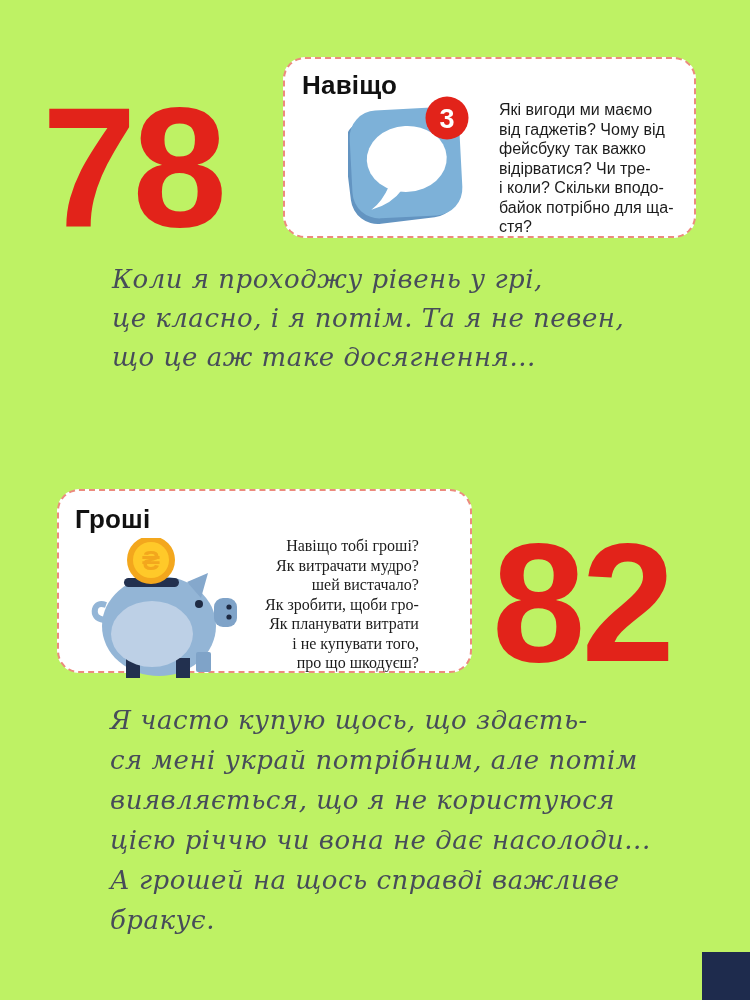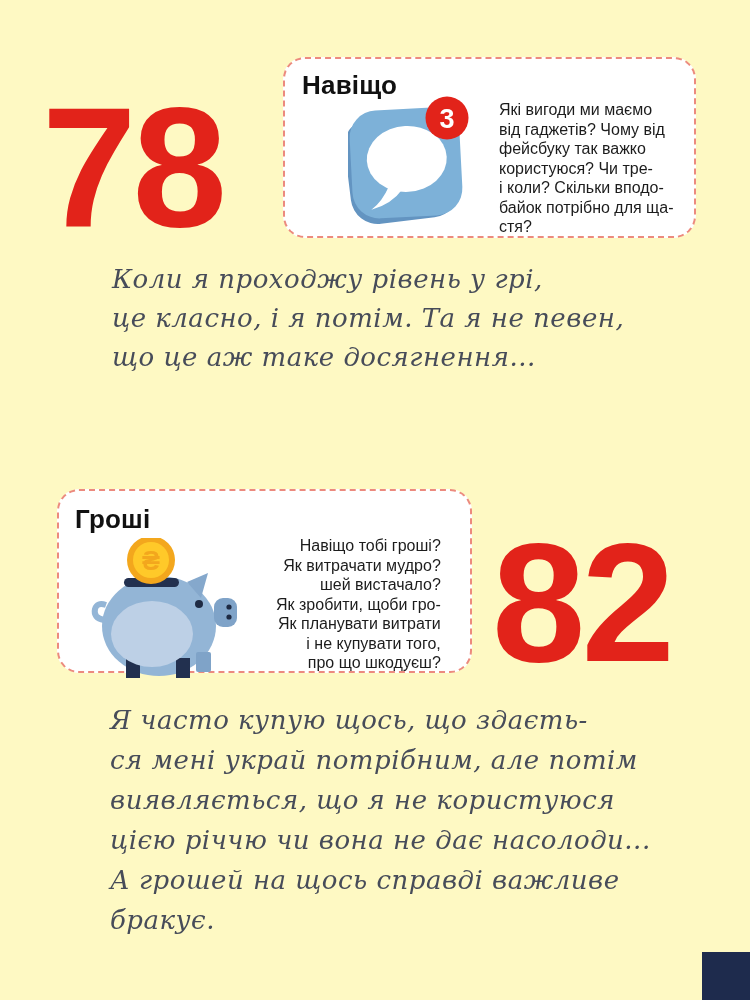--- a/index.html
+++ b/index.html
@@ -1,19 +1,19 @@
 <!DOCTYPE html>
 <html><head>
 <meta charset="utf-8">
 <style>
   html,body{margin:0;padding:0;background:#ffffff;}
   .page{
     position:relative;
     width:750px;height:1000px;
-    background:#fef9c3;
+    background:#bef264;
     overflow:hidden;
     font-family:"Liberation Sans", sans-serif;
   }
   .pagenum{
     position:absolute;
     color:#e2231a;
     font-weight:700;
     font-size:170px;
     line-height:1;
     letter-spacing:-4px;
@@ -41,21 +41,21 @@
   .card-money .card-title{left:16px;top:13px;}
   .card-desc{
     position:absolute;
     font-size:16px;
     line-height:19.5px;
     color:#1c1c1c;
     white-space:nowrap;
     margin-top:32px;
   }
   .card-gadgets .card-desc{left:214px;top:9px;}
-  .card-money .card-desc{left:217px;top:13px;}
+  .card-money .card-desc{left:206px;top:13px;font-family:Liberation Serif, serif;}
   .icon-wrap{position:absolute;}
   .chat-icon-wrap{left:63px;top:36px;width:122px;height:132px;}
   .pig-icon-wrap{left:29px;top:47px;width:152px;height:140px;}
   .handwriting{
     position:absolute;
     font-family:"DejaVu Serif", serif;
     font-style:italic;
     font-size:26px;
     line-height:39px;
     color:#474c59;
@@ -93,21 +93,21 @@
         </g>
         <circle cx="99" cy="23" r="21.5" fill="#e2231a"></circle>
         <text x="99" y="32.5" text-anchor="middle" font-size="27" font-weight="bold" fill="#ffffff" font-family="Liberation Sans, sans-serif">3</text>
       </svg>
     </div>
 
     <div class="card-desc">
       <div>Які вигоди ми маємо</div>
       <div>від гаджетів? Чому від</div>
       <div>фейсбуку так важко</div>
-      <div>користуюся? Чи тре-</div>
+      <div>відірватися? Чи тре-</div>
       <div>і коли? Скільки вподо-</div>
       <div>байок потрібно для ща-</div>
       <div>стя?</div>
     </div>
   </section>
 
   <div class="handwriting hw-1">
     <div>Коли я проходжу рівень у грі,</div>
     <div>це класно, і я потім. Та я не певен,</div>
     <div>що це аж таке досягнення...</div>

